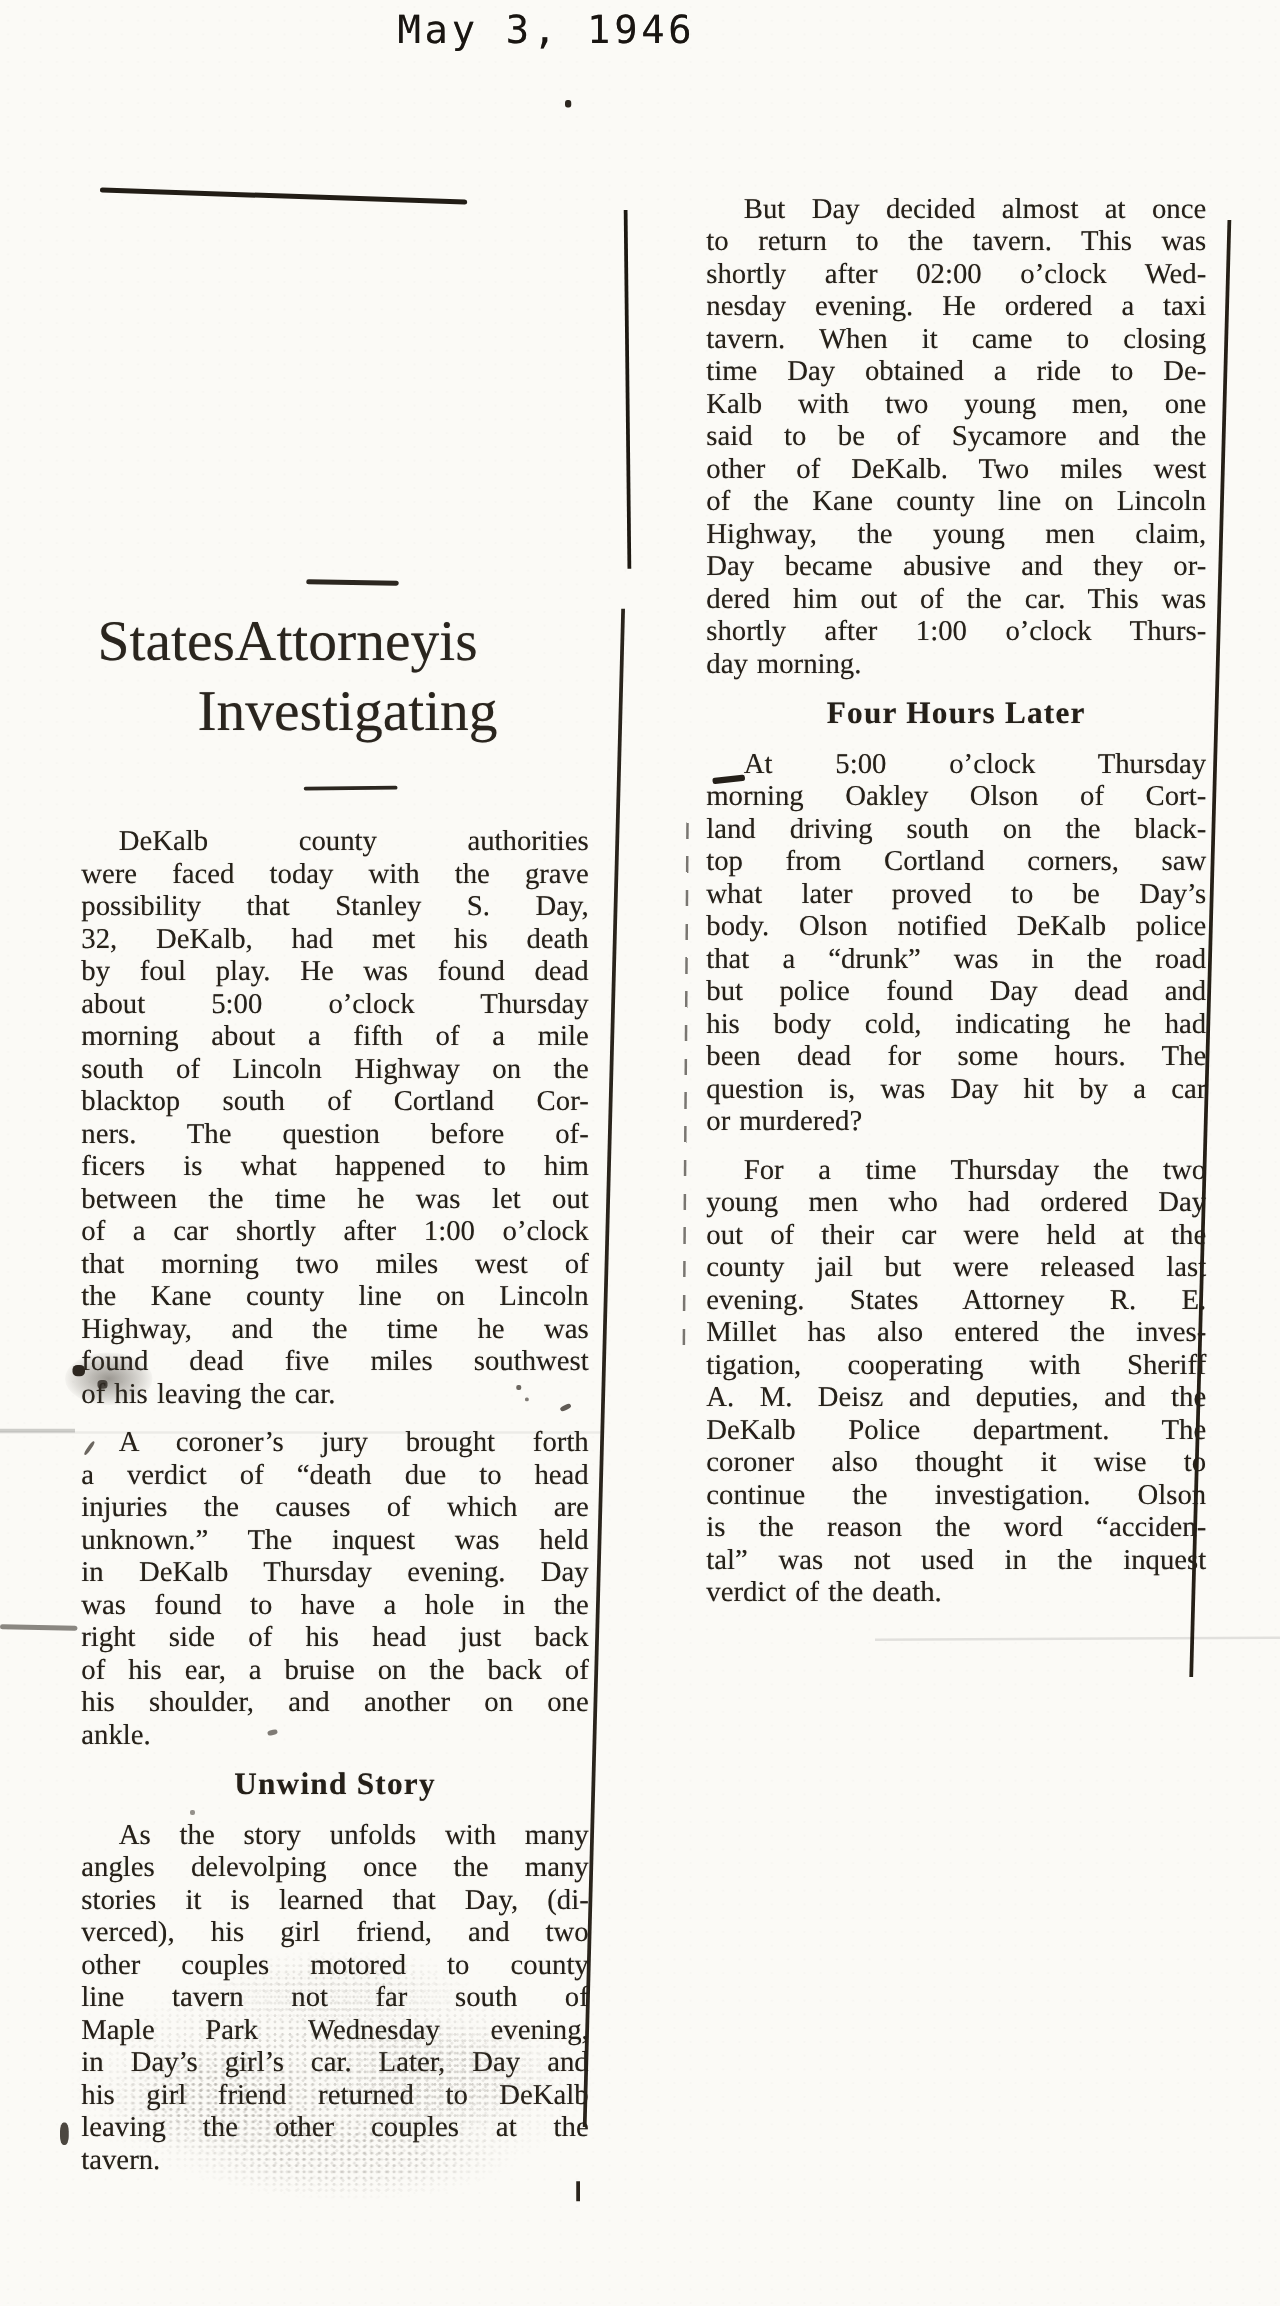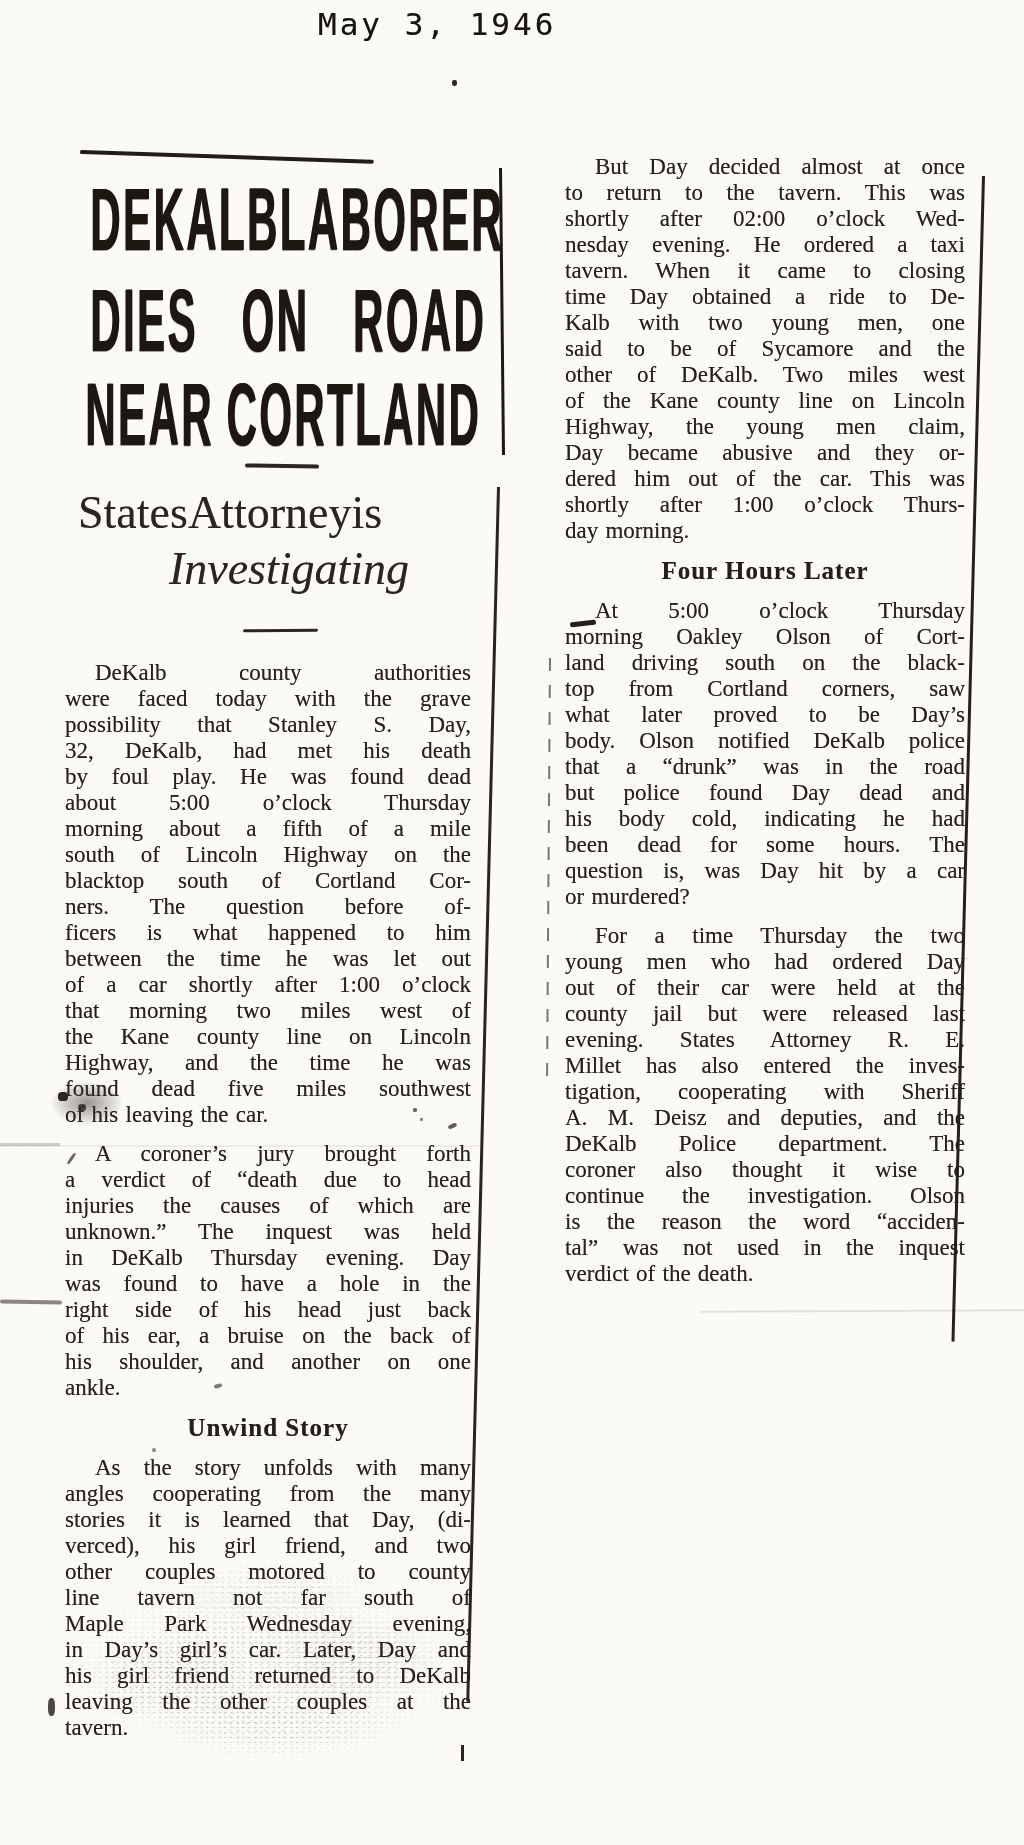--- a/index.html
+++ b/index.html
@@ -47,24 +47,23 @@
   .hl-2{top:101px;}
   .hl-3{top:195px;left:-5px;}
   
   .deck-line1{
     position:absolute;left:78px;top:488px;width:400px;
     display:flex;justify-content:flex-start;
     font-size:46px;line-height:1.1;color:#2a251e;
     text-shadow:0 0 .6px rgba(30,25,20,.45);
   }
   .deck-line2{
-    position:absolute;left:89px;top:544px;width:400px;
+    position:absolute;left:78px;top:544px;width:400px;
     text-align:center;font-size:46px;line-height:1.1;color:#2a251e;
     text-shadow:0 0 .6px rgba(30,25,20,.45);
-    font-style:italic;
   }
   
   .rule{position:absolute;background:#221d16;}
   .rule-top{left:80px;top:150px;width:294px;height:4px;transform:rotate(1.9deg);transform-origin:0 0;border-radius:2px;}
   .divider-1{left:245px;top:464px;width:74px;height:4px;transform:rotate(1deg);border-radius:2px;background:#2c2720;}
   .divider-2{left:243px;top:629px;width:75px;height:3px;transform:rotate(-.5deg);border-radius:2px;background:#2c2720;}
   .col-divider-a{left:499px;top:168px;width:3px;height:287px;transform:rotate(-.6deg);transform-origin:top center;background:#1e1912;}
   .col-divider-b{left:497px;top:487px;width:2.5px;height:1215px;transform:rotate(1.45deg);transform-origin:top center;background:#2a241c;}
   .col-divider-tick{left:461px;top:1745px;width:2.5px;height:16px;background:#2a241c;}
   .rule-right{left:982px;top:176px;width:2.5px;height:1166px;transform:rotate(1.5deg);transform-origin:top center;background:#262017;}
@@ -122,35 +121,20 @@
   <div class="rule col-divider-b"></div>
   <div class="rule col-divider-tick"></div>
   <div class="rule rule-right"></div>
   <div class="rule faint-hline-right"></div>
   <div class="rule crease"></div>
   <div class="rule crease-dark"></div>
   <div class="rule margin-dash"></div>
   <div class="rule subhead-dash"></div>
   <div class="rule dashed-vline"></div>
 
-  <div class="headline">
-    <div class="hl-line hl-1">
-        <span>DEKALB</span>
-        <span>LABORER</span>
-      </div>
-    <div class="hl-line hl-2">
-        <span>DIES</span>
-        <span>ON</span>
-        <span>ROAD</span>
-      </div>
-    <div class="hl-line hl-3">
-        <span>NEAR</span>
-        <span>CORTLAND</span>
-      </div>
-  </div>
   <div class="rule divider-1"></div>
 
   <div class="deck-line1">
       <span>States</span>
       <span>Attorney</span>
       <span>is</span>
     </div>
   <div class="deck-line2">Investigating</div>
   <div class="rule divider-2"></div>
 
@@ -183,21 +167,21 @@
         <div class="tline">in DeKalb Thursday evening. Day</div>
         <div class="tline">was found to have a hole in the</div>
         <div class="tline">right side of his head just back</div>
         <div class="tline">of his ear, a bruise on the back of</div>
         <div class="tline">his shoulder, and another on one</div>
         <div class="tline last">ankle.</div>
       </div>
       <div class="subhead">Unwind Story</div>
       <div class="para">
         <div class="tline first">As the story unfolds with many</div>
-        <div class="tline">angles cooperating from the many</div>
+        <div class="tline">angles delevolping once the many</div>
         <div class="tline">stories it is learned that Day, (di-</div>
         <div class="tline">verced), his girl friend, and two</div>
         <div class="tline">other couples motored to county</div>
         <div class="tline">line tavern not far south of</div>
         <div class="tline">Maple Park Wednesday evening,</div>
         <div class="tline">in Day’s girl’s car. Later, Day and</div>
         <div class="tline">his girl friend returned to DeKalb</div>
         <div class="tline">leaving the other couples at the</div>
         <div class="tline last">tavern.</div>
       </div>

